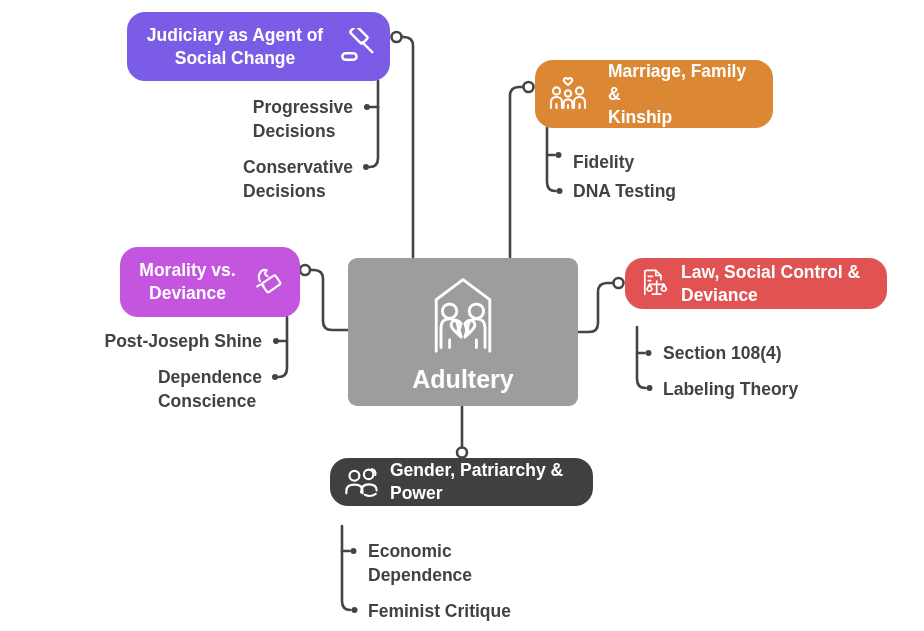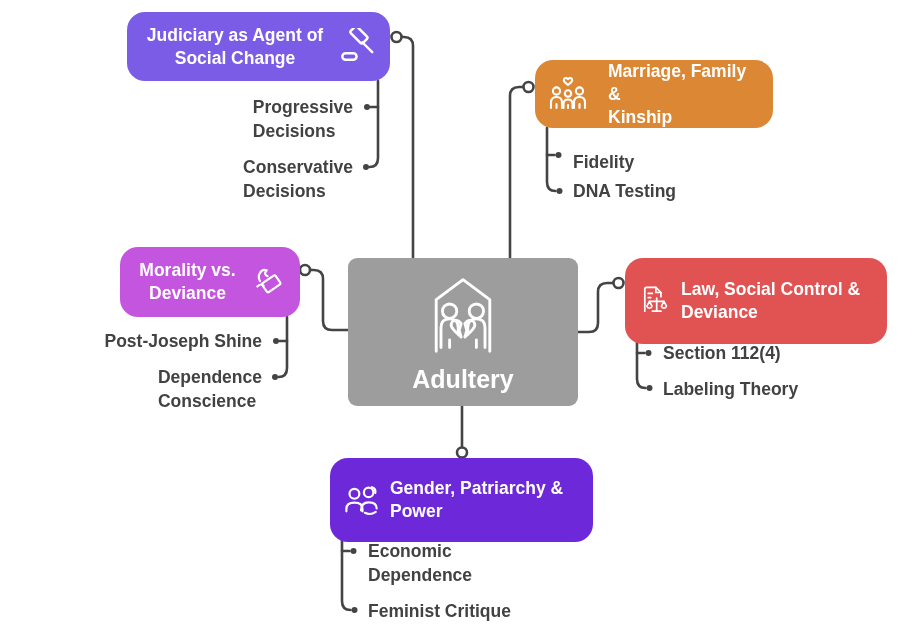--- a/index.html
+++ b/index.html
@@ -132,37 +132,37 @@
 Deviance</span>
     <span class="icon">
       <svg width="36" height="36" viewBox="0 0 40 40" fill="none" stroke="#ffffff" stroke-width="2.4" stroke-linecap="round" stroke-linejoin="round">
         <rect x="13.5" y="16" width="18" height="12" rx="2" transform="rotate(-35 22.5 22)"></rect>
         <path d="M 10,19 C 6.5,13 11,4.5 17.5,7 C 14.5,10 15.5,12.5 18.5,13.5"></path>
         <path d="M 7,25 C 9,22.5 12,22.5 14,24"></path>
       </svg>
     </span>
   </div>
 
-  <div class="node icon-left" style="left: 625px; top: 258px; width: 262px; height: 86px; background: rgb(225, 83, 82);">
+  <div class="node icon-left" style="left: 625px; top: 258px; width: 262px; height: 51px; background: rgb(225, 83, 82);">
     <span class="icon">
       <svg width="34" height="36" viewBox="0 0 40 40" fill="none" stroke="#ffffff" stroke-width="2" stroke-linecap="round" stroke-linejoin="round">
         <path d="M 8,32 V 6 Q 8,4 10,4 H 21 L 27,10 V 15"></path>
         <path d="M 21,4 V 10 H 27"></path>
         <path d="M 12,11 H 17 M 12,16 H 15"></path>
         <path d="M 22,16.5 V 32 M 17,32 H 27"></path>
         <path d="M 13.5,20.5 H 30.5"></path>
         <path d="M 13.5,20.5 L 10.5,26 M 13.5,20.5 L 16.5,26 M 10.5,26 A 3.1,3.1 0 0 0 16.5,26"></path>
         <path d="M 30.5,20.5 L 27.5,26 M 30.5,20.5 L 33.5,26 M 27.5,26 A 3.1,3.1 0 0 0 33.5,26"></path>
       </svg>
     </span>
     <span class="ntext">Law, Social Control &amp;
 Deviance</span>
   </div>
 
-  <div class="node icon-left" style="left: 330px; top: 458px; width: 263px; height: 84px; background: #6d28d9;">
+  <div class="node icon-left" style="left: 330px; top: 458px; width: 263px; height: 48px; background: #404040;">
     <span class="icon">
       <svg width="38" height="36" viewBox="0 0 40 38" fill="none" stroke="#ffffff" stroke-width="2.3" stroke-linecap="round" stroke-linejoin="round">
         <circle cx="27" cy="11" r="5"></circle>
         <path d="M 30.5,5.5 Q 35,7 34,11.5"></path>
         <path d="M 19,30 Q 19,21.5 27,21.5 Q 35.5,21.5 35.5,28"></path>
         <circle cx="12" cy="12.5" r="5.2"></circle>
         <path d="M 3.5,31 V 28.5 Q 3.5,21.8 12,21.8 Q 20.5,21.8 20.5,28.5 V 31"></path>
         <path d="M 23,32.5 Q 29,35.5 34.5,31.5"></path>
       </svg>
     </span>
@@ -175,20 +175,20 @@
   <div class="child r" style="right:571px;top:155px;">Conservative
 Decisions</div>
 
   <div class="child" style="left:573px;top:150px;">Fidelity</div>
   <div class="child" style="left:573px;top:179px;">DNA Testing</div>
 
   <div class="child r" style="right:662px;top:329px;">Post-Joseph Shine</div>
   <div class="child r" style="right:662px;top:365px;">Dependence
 Conscience</div>
 
-  <div class="child" style="left:663px;top:341px;">Section 112(4)</div>
+  <div class="child" style="left:663px;top:341px;">Section 108(4)</div>
   <div class="child" style="left:663px;top:377px;">Labeling Theory</div>
 
   <div class="child" style="left:368px;top:539px;">Economic
 Dependence</div>
   <div class="child" style="left:368px;top:599px;">Feminist Critique</div>
 
 </div>
 
 </body></html>

